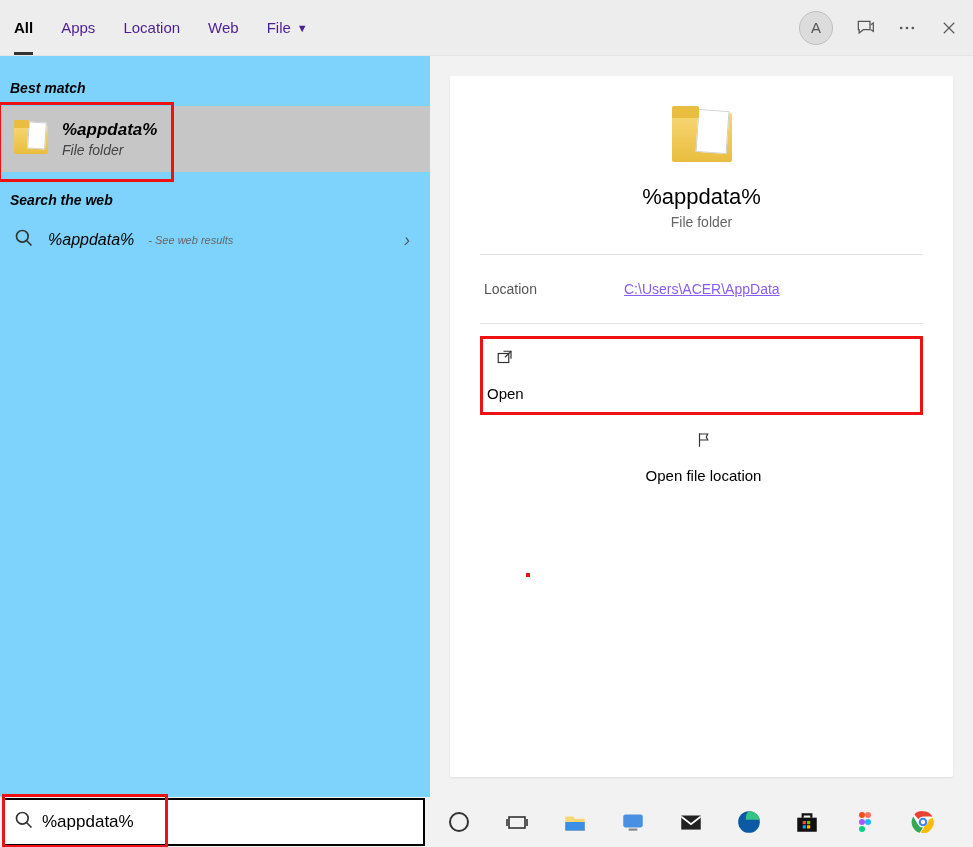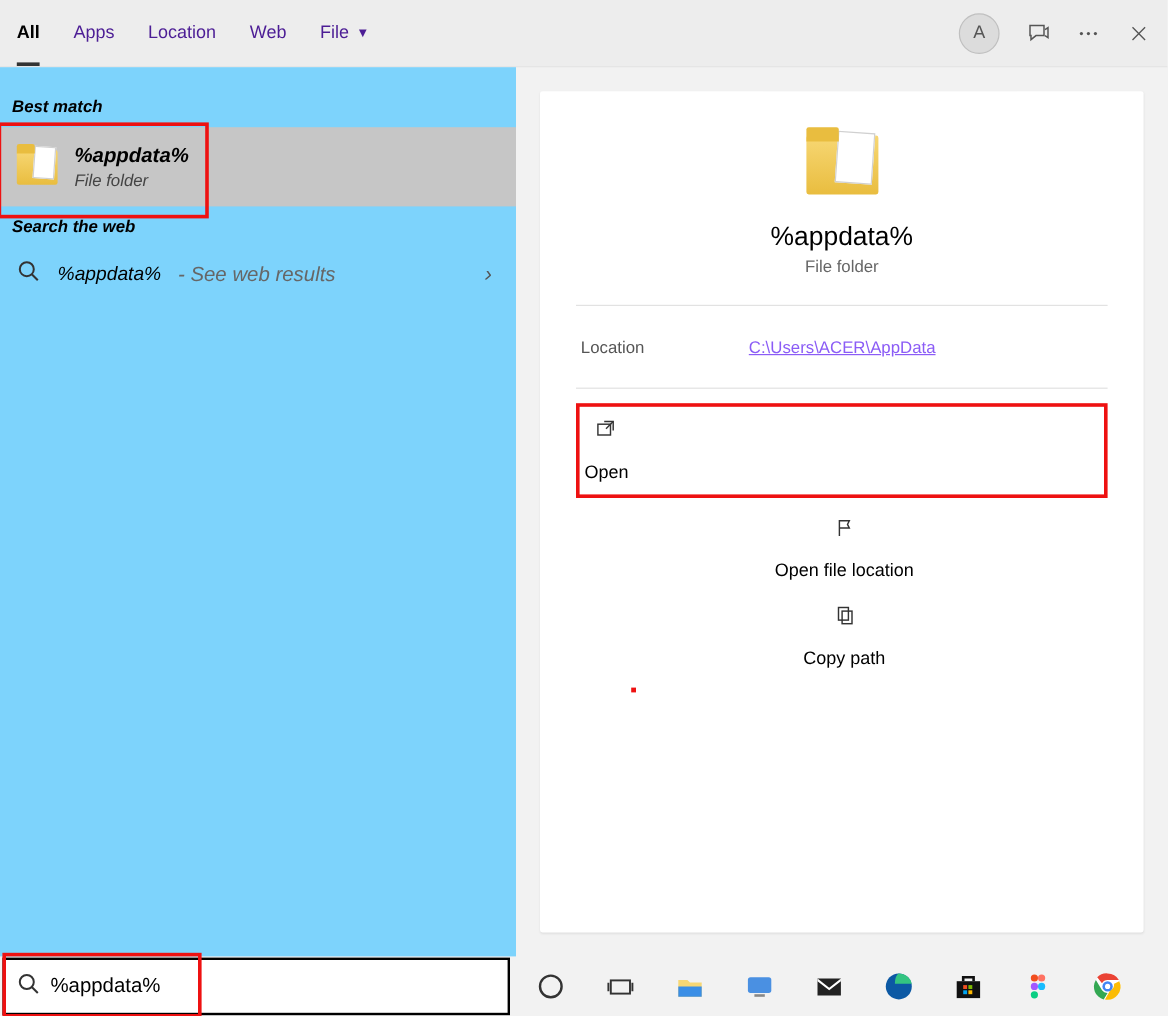--- a/index.html
+++ b/index.html
@@ -23,21 +23,21 @@
 
 .section-label { font-size: 14px; font-weight: 600; padding: 6px 10px 10px 10px; }
 .best-match { background:#c6c6c6; display:flex; align-items:center; padding:14px 14px; gap:14px; position:relative; }
 .hl-best { position:absolute; top:-4px; left:-2px; width:176px; height:80px; border:3px solid #e11; pointer-events:none; }
 .folder-icon-sm { width:34px; height:38px;}
 .best-title { font-size:17px; font-weight:700; }
 .best-sub { font-size:14px; color:#444; margin-top:2px; }
 
 .web-row { display:flex; align-items:center; padding:10px 14px; gap:14px; cursor:pointer; }
 .web-row .q { font-size:16px; }
-.web-row .hint { font-size:17px; color:#666; }
+.web-row .hint { font-size:11px; color:#666; }
 .web-row .chev-r { margin-left:auto; font-size:18px; color:#555; padding-right:6px; }
 .photos-row { padding: 12px 10px 0 10px; font-size:15px; font-weight:600; }
 
 
 .preview-card { background:#fff; border-radius:2px; height:100%; padding:30px 30px 0 30px; box-shadow: 0 1px 2px rgba(0,0,0,.08); display:flex; flex-direction:column; align-items:center;}
 .folder-icon-lg { width:60px; height:62px; margin-bottom:10px;}
 .prev-title { font-size:22px; margin-top:6px; }
 .prev-sub { font-size:14px; color:#666; margin-top:4px; margin-bottom:24px; }
 .prev-sep { width:100%; height:1px; background:#e2e2e2; }
 .loc-row { width:100%; display:flex; padding:26px 4px; font-size:14px;align-items:flex-end; }
@@ -111,21 +111,21 @@
           <div class="folder">
             <div class="page"></div>
           </div>
         </div>
       <div>
         <div class="best-title">%appdata%</div>
         <div class="best-sub">File folder</div>
       </div>
     </div>
 
-    <div class="section-label" style="margin-top:2px">Search the web</div>
+    <div class="section-label" style="margin-top:14px">Search the web</div>
     <div class="web-row">
       <span>
         <svg viewBox="0 0 24 24" width="20" height="20" fill="none" stroke="#333" stroke-width="2">
             <circle cx="10" cy="10" r="7"></circle>
             <path d="M21 21l-6-6"></path>
           </svg>
       </span>
       <span class="q">%appdata%</span>
         <span class="hint"> - See web results</span>
       <span class="chev-r">›</span>
@@ -159,27 +159,20 @@
             <span>Open</span>
           </div>
         </div>
         <div class="action">
           <svg viewBox="0 0 24 24" fill="none" stroke="#333" stroke-width="1.6">
               <path d="M6 3v18"></path>
               <path d="M6 4h11l-2 4 2 4H6"></path>
             </svg>
           <span>Open file location</span>
         </div>
-        <div class="action">
-          <svg viewBox="0 0 24 24" fill="none" stroke="#333" stroke-width="1.6">
-              <rect x="5" y="3" width="11" height="14"></rect>
-              <rect x="9" y="7" width="11" height="14"></rect>
-            </svg>
-          <span>Copy path</span>
-        </div>
       </div>
     </div>
   </div>
 </div>
 
 <div class="tiny-red"></div>
 
 <div class="taskbar">
   <div class="searchbox-wrap">
     <div class="hl-search"></div>

